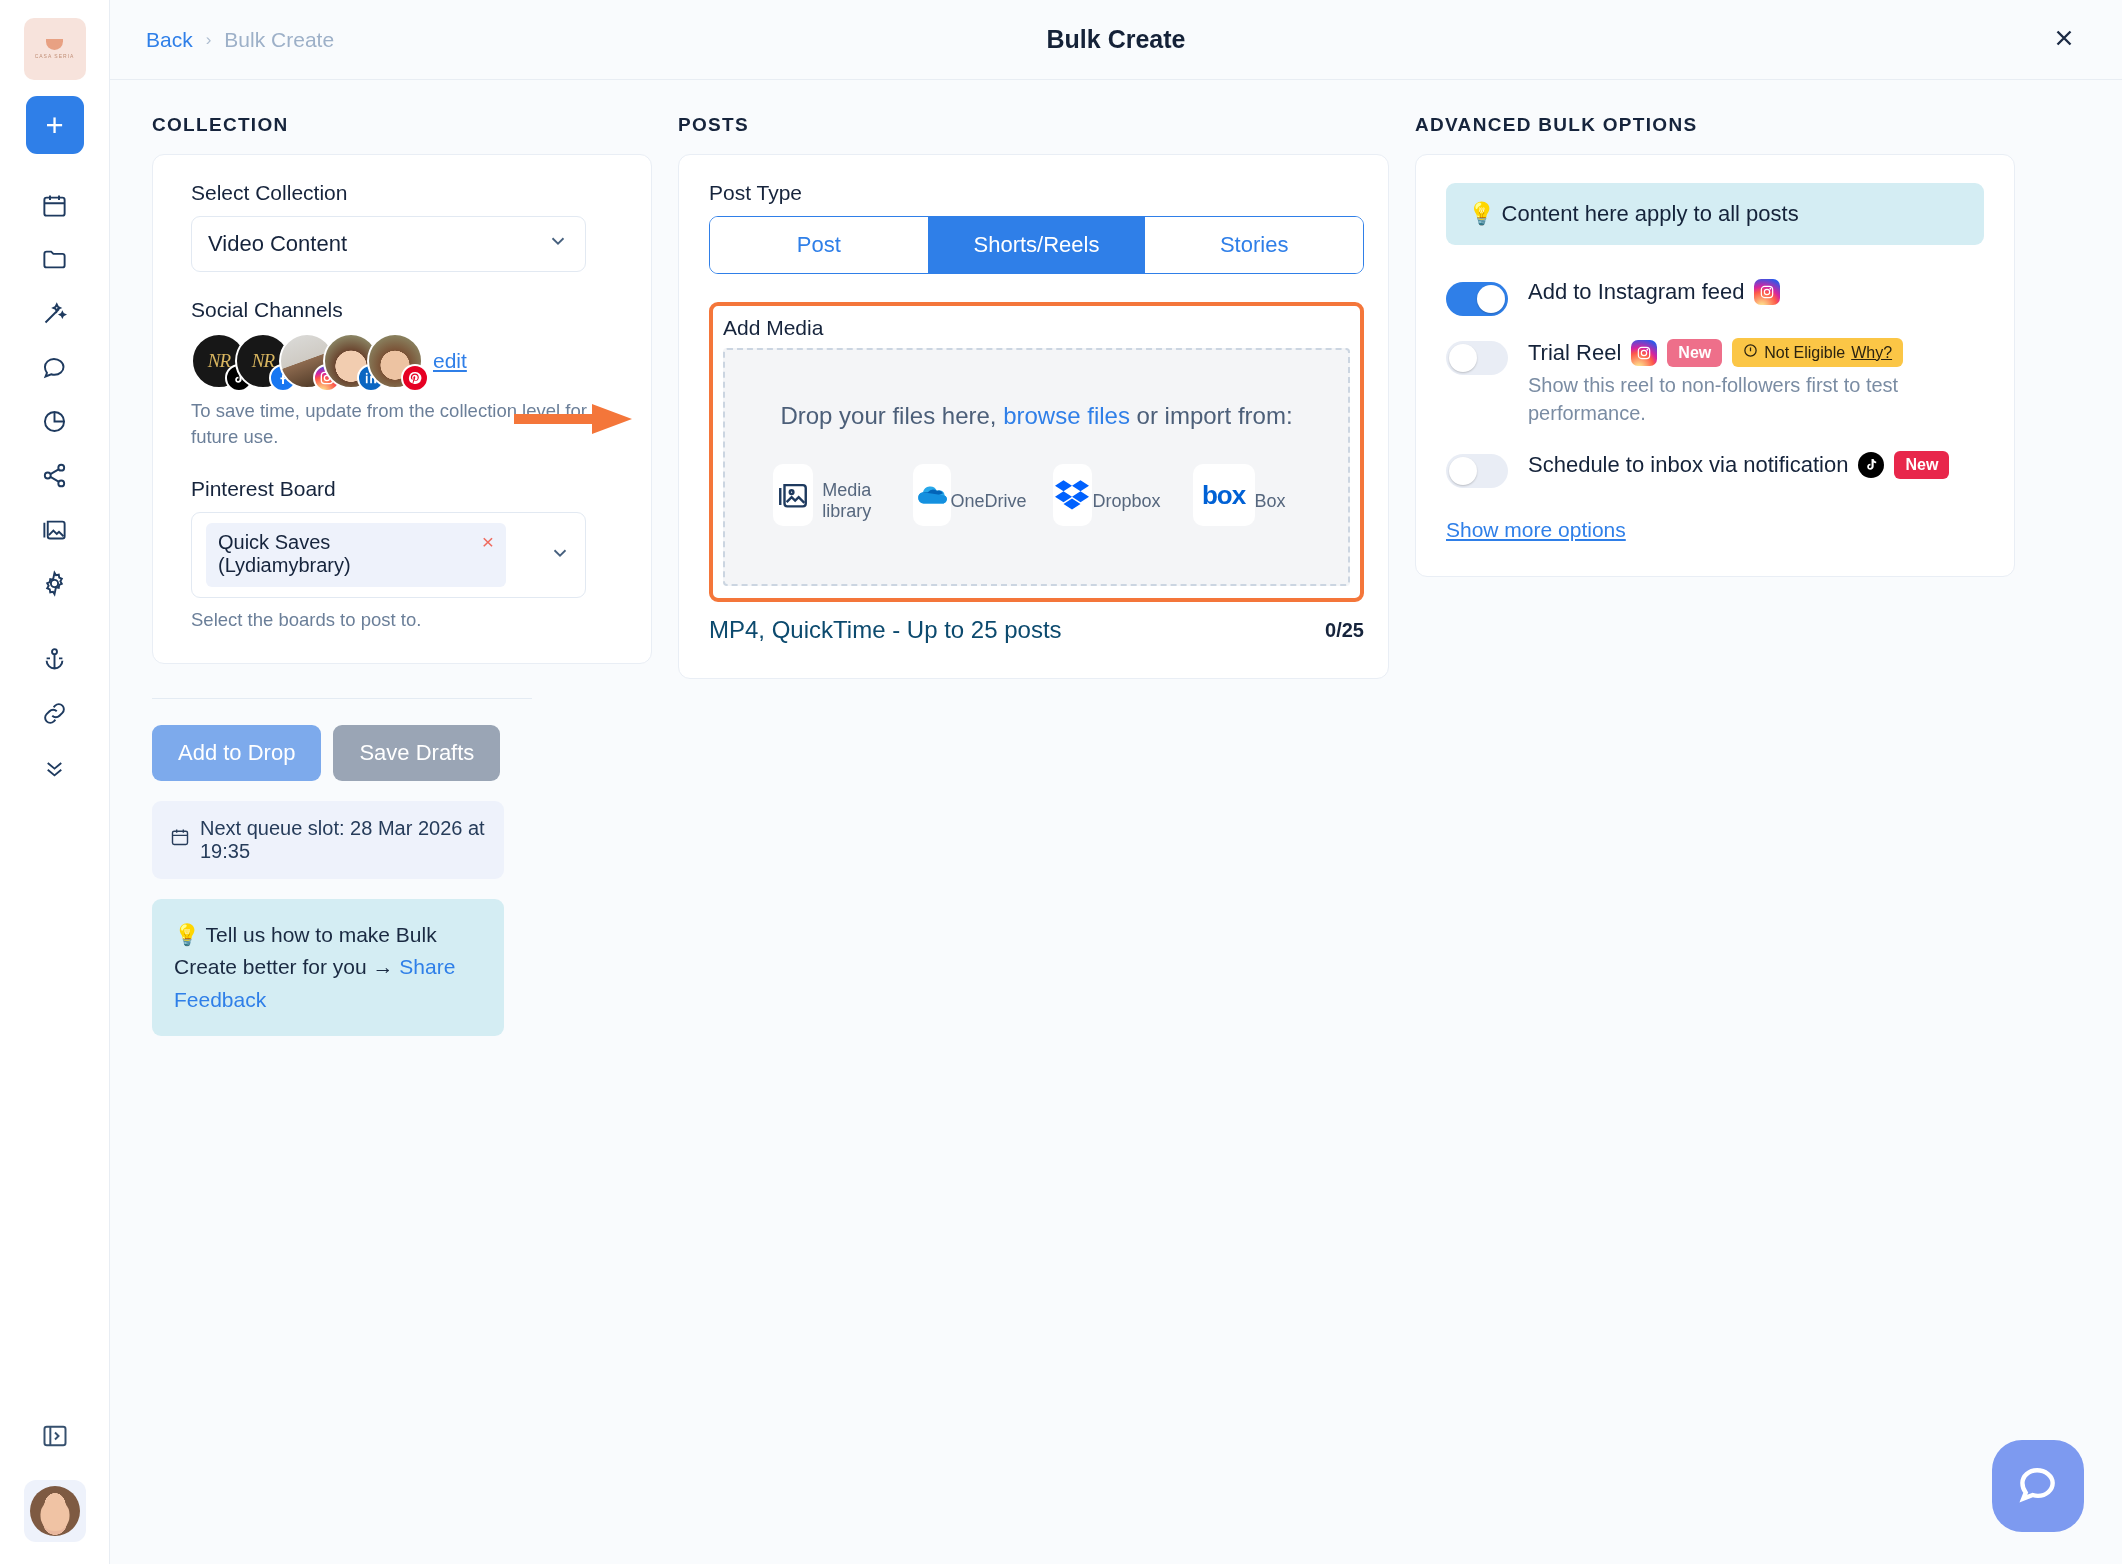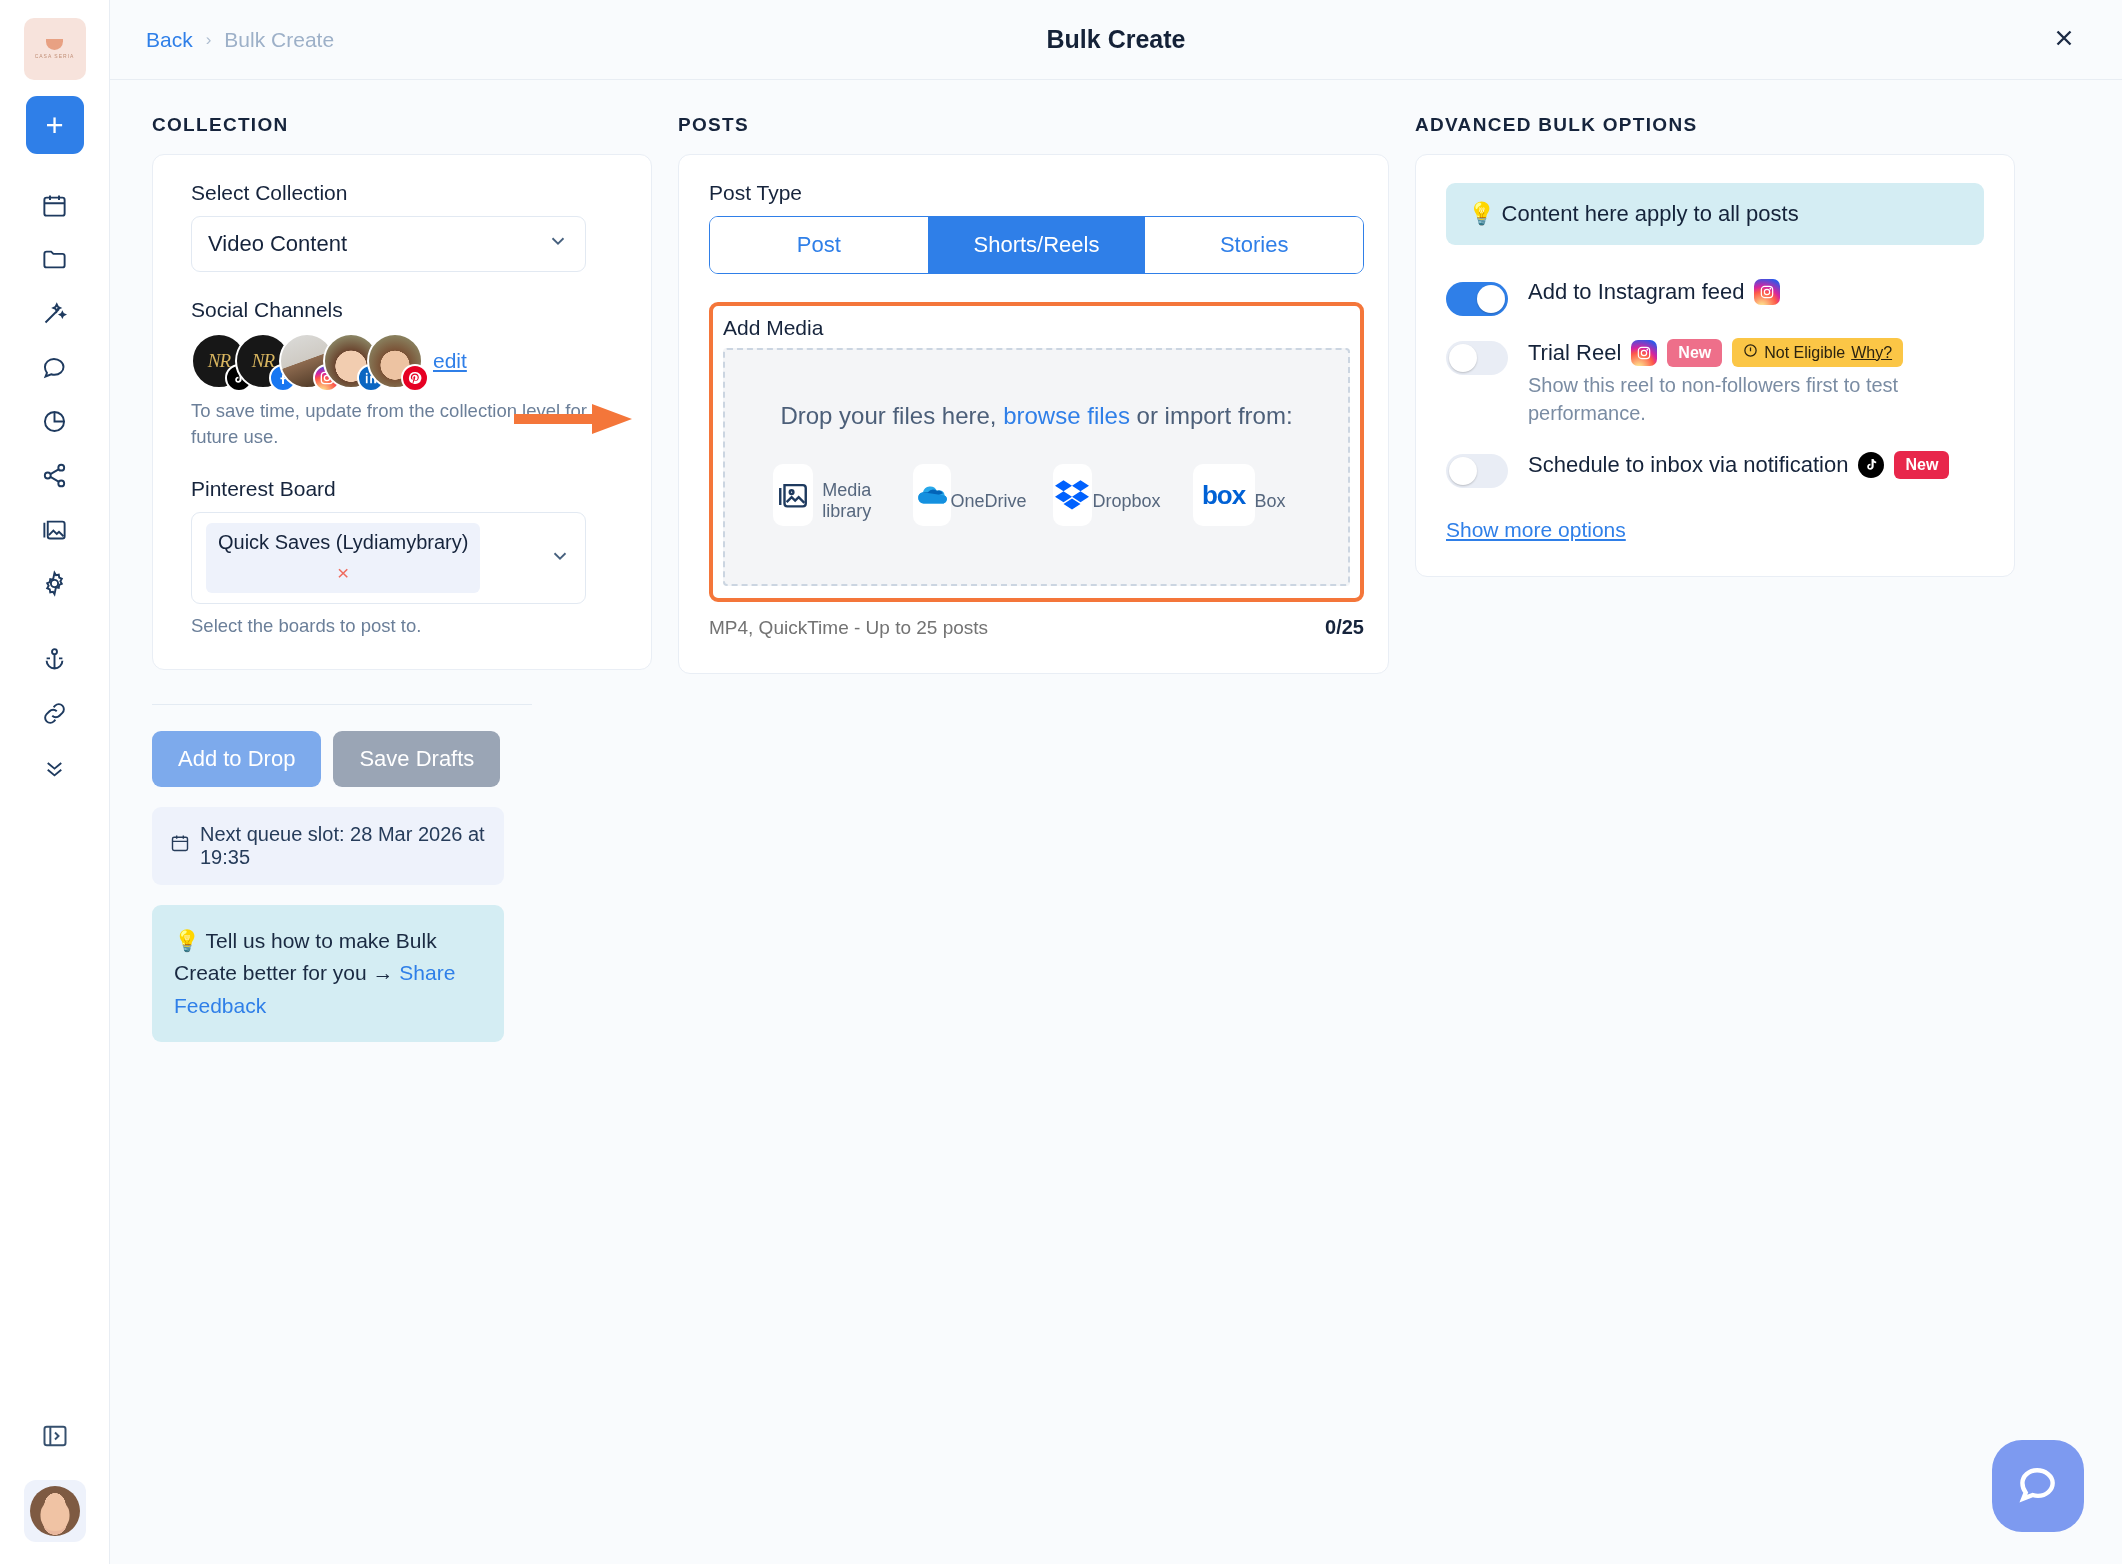--- a/index.html
+++ b/index.html
@@ -137,21 +137,21 @@
   .b-li { background: #0a66c2; }
   .b-pin { background: #e60023; }
   .edit-link { color: #2f7fe8; font-size: 21px; text-decoration: underline; margin-left: 22px; cursor: pointer; }
 
   .multiselect {
     width: 395px; min-height: 80px; border: 1px solid #e2e9f2; border-radius: 9px;
     background: #fff; display: flex; align-items: center; padding: 10px 14px; cursor: pointer;
   }
   .chip {
     background: #eef2fb; border-radius: 6px; padding: 8px 12px 10px 12px;
-    display: flex; flex-direction: column; align-items: center; gap: 8px;
+    display: flex; flex-direction: row; align-items: flex-start; gap: 16px;
     font-size: 20px; color: #16243c; max-width: 300px;
   }
   .chip-x { color: #ef6b5e; font-size: 21px; line-height: 1; cursor: pointer; }
   .ms-chev { margin-left: auto; }
 
   .divider { height: 1px; background: #e4ebf3; margin: 34px 0 26px 0; width: 380px; }
   .btn-row { display: flex; gap: 12px; margin-bottom: 20px; }
   .btn {
     border: none; border-radius: 9px; font-size: 22px; color: #fff;
     padding: 0 26px; height: 56px; cursor: pointer; font-family: inherit;
@@ -195,21 +195,21 @@
   .drop-text { font-size: 24px; color: #4c5f79; margin-bottom: 34px; }
   .drop-text .lnk { color: #2f7fe8; cursor: pointer; }
   .sources { display: flex; justify-content: center; gap: 32px; }
   .source { width: 108px; display: flex; flex-direction: row; align-items: center; cursor: pointer; }
   .source-icon {
     width: 62px; height: 62px; background: #fff; border-radius: 10px;
     display: flex; align-items: center; justify-content: center; margin-bottom: 12px;
   }
   .source-label { font-size: 18px; color: #56677e; }
   .media-foot { display: flex; align-items: center; margin-top: 14px; }
-  .media-foot .hint { font-size: 19px; color: #737373; }
+  .media-foot .hint { font-size: 24px; color: #0c4a6e; }
   .media-foot .count { margin-left: auto; font-size: 20px; font-weight: 700; color: #16243c; }
 
   
   .arrow-anno {
     position: absolute; left: 404px; top: 322px; width: 120px; height: 34px; pointer-events: none;
   }
 
   
   .col-right { width: 600px; flex-shrink: 0; }
   .card-right { background:#fff; border:1px solid #e9eef5; border-radius:12px; padding: 28px 30px 34px 30px; }

